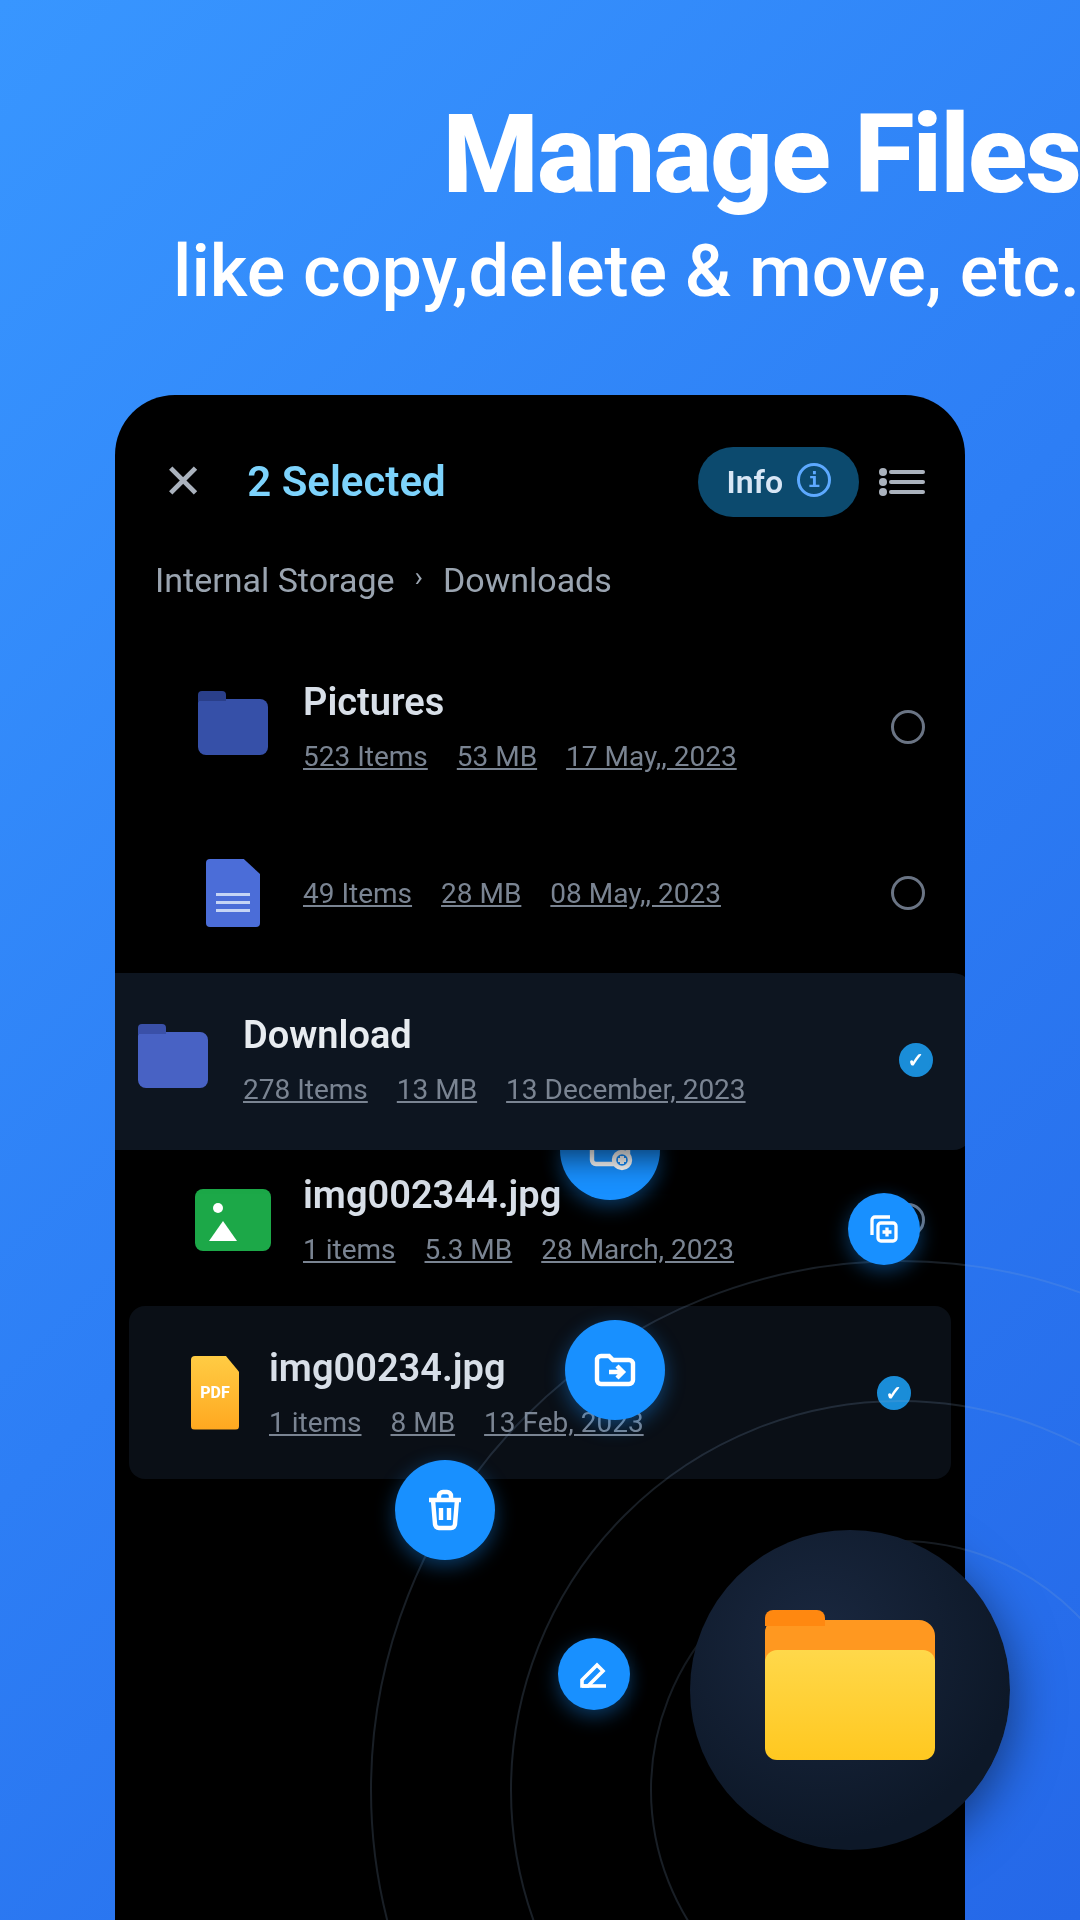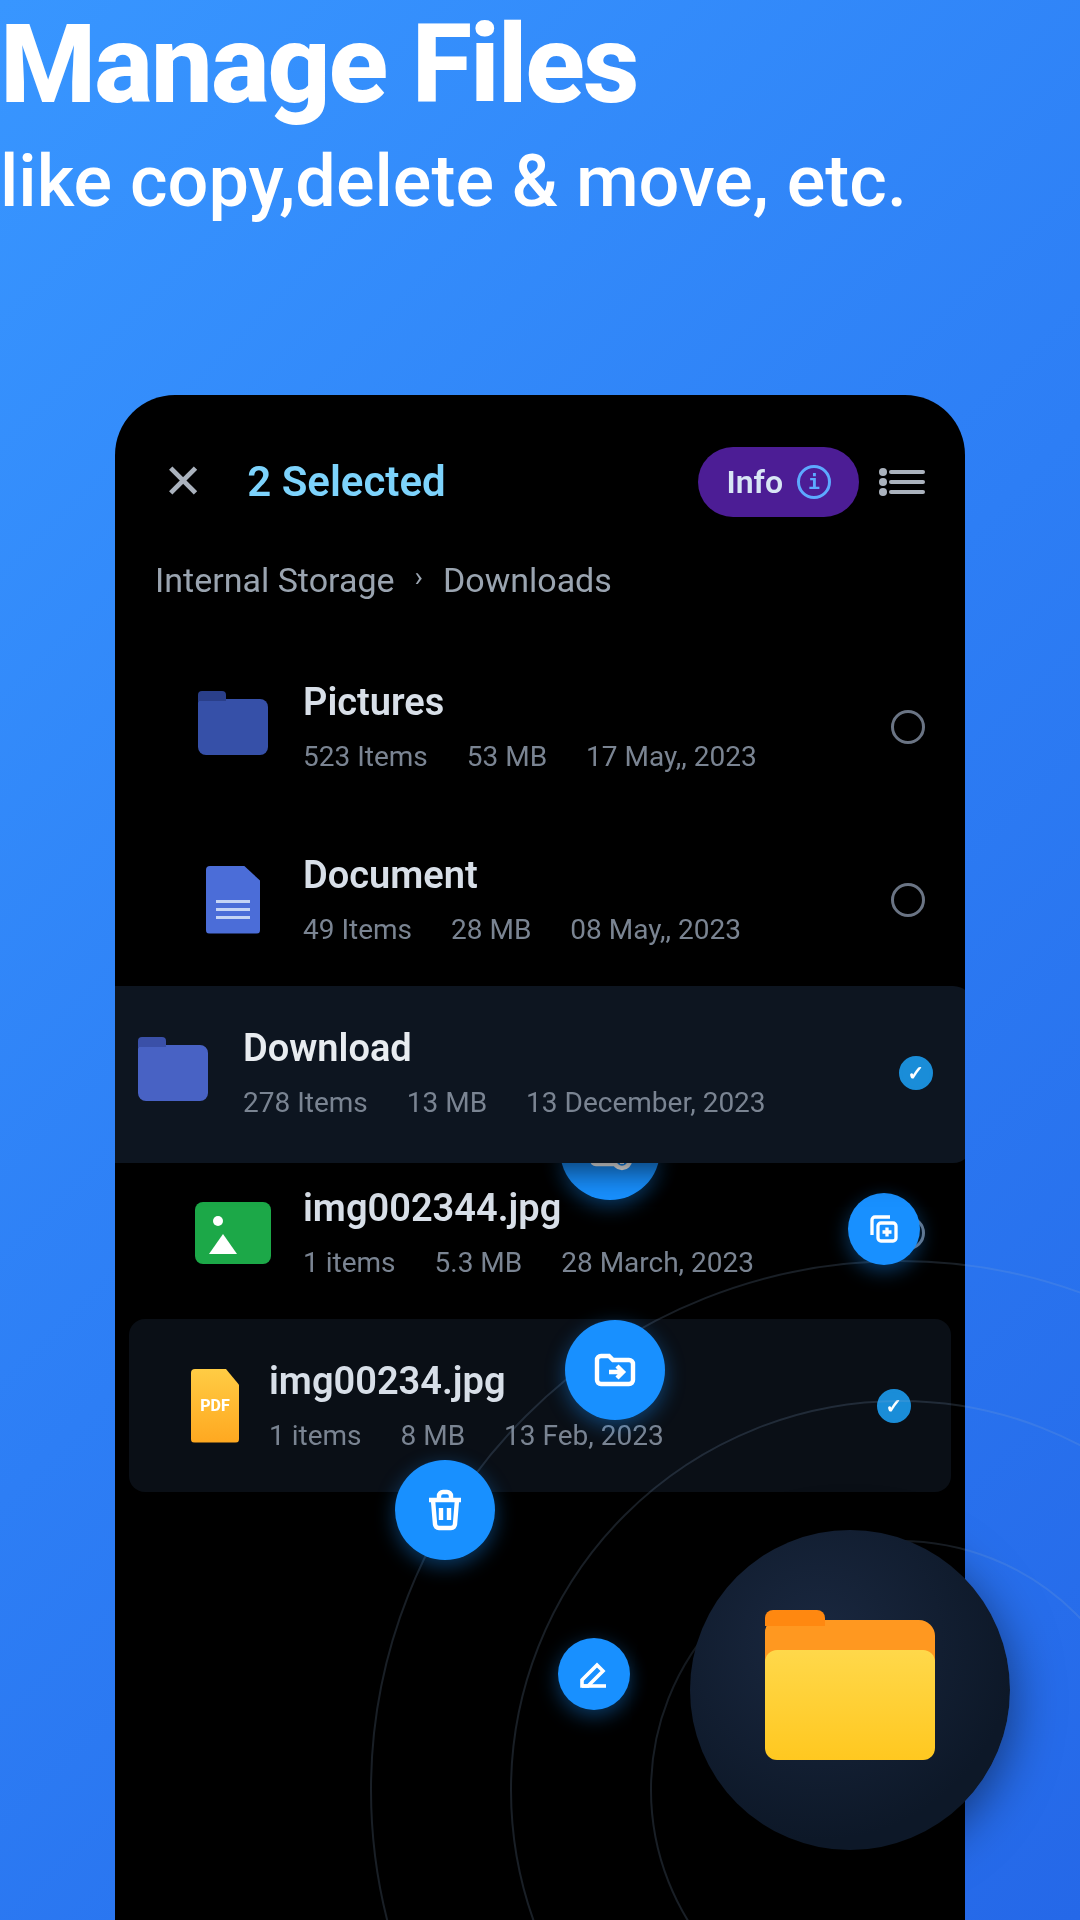--- a/index.html
+++ b/index.html
@@ -6,21 +6,22 @@
 body {
   width: 1080px;
   height: 1920px;
   background: linear-gradient(135deg, #3896ff 0%, #2d7ef5 50%, #2568e8 100%);
   font-family: -apple-system, BlinkMacSystemFont, 'Segoe UI', Roboto, sans-serif;
   overflow: hidden;
   position: relative;
 }
 
 .marketing-header {
-  text-align: left;
+  text-align: right;
+  padding-top: 90px;
 }
 .marketing-title {
   color: #fff;
   font-size: 110px;
   font-weight: 800;
   letter-spacing: -2px;
 }
 .marketing-subtitle {
   color: #fff;
   font-size: 72px;
@@ -53,28 +54,27 @@
   padding: 8px;
 }
 .selected-text {
   color: #7dd3fc;
   font-size: 42px;
   font-weight: 600;
   margin-left: 36px;
 }
 .spacer { flex: 1; }
 .info-pill {
-  background: #4c1d95;
+  background: #0c4a6e;
   color: #d8e6f5;
   font-size: 32px;
   font-weight: 600;
   padding: 16px 28px;
   border-radius: 40px;
   display: flex;
-  align-items: center;
   gap: 14px;
 }
 .info-pill-icon {
   width: 34px;
   height: 34px;
   border: 3px solid #5da9ff;
   border-radius: 50%;
   display: flex;
   align-items: center;
   justify-content: center;
@@ -242,23 +242,24 @@
   flex: 1;
 }
 .file-name {
   color: #d8dfe8;
   font-size: 38px;
   font-weight: 600;
   margin-bottom: 16px;
 }
 .file-meta {
   display: flex;
-  gap: 39px;
+  gap: 29px;
   color: #7a8492;
   font-size: 28px;
+  text-decoration: underline;
 }
 .file-row.selected .file-name { color: #e8ecf0; }
 
 .checkbox {
   width: 34px;
   height: 34px;
   border: 3px solid #6a7484;
   border-radius: 50%;
   flex-shrink: 0;
 }
@@ -413,21 +414,20 @@
         </div>
       </div>
       <div class="checkbox"></div>
     </div>
 
     <div class="file-row">
       <div class="file-icon">
           <div class="doc-icon"></div>
         </div>
       <div class="file-content">
-        <div class="file-name">Document</div>
         <div class="file-meta">
           <span>49 Items</span>
           <span>28 MB</span>
           <span>08 May,, 2023</span>
         </div>
       </div>
       <div class="checkbox"></div>
     </div>
 
     <div class="download-row-container">

